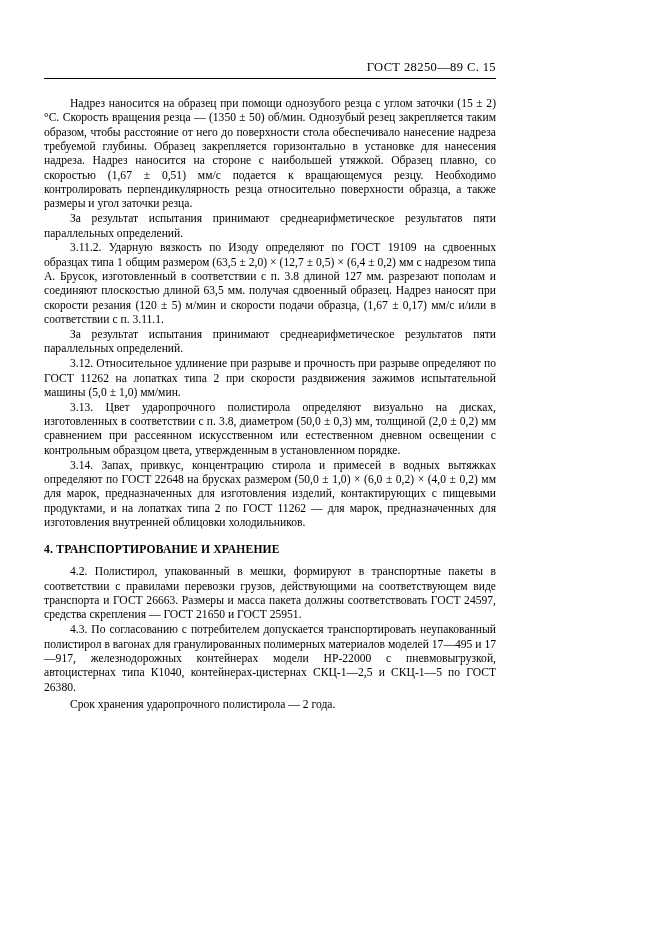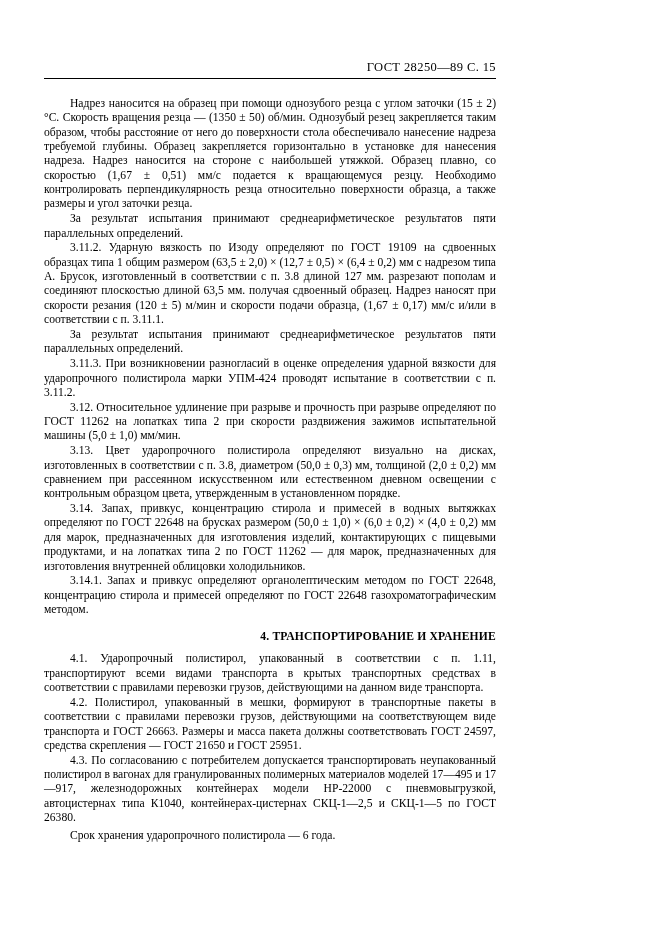--- a/index.html
+++ b/index.html
@@ -31,50 +31,47 @@
   }
   p.para {
     margin: 0 0 0.5px 0;
     text-align: justify;
     text-indent: 26px;
     font-size: 11.6px;
     line-height: 14.35px;
     hyphens: manual;
   }
   h2.section {
-    text-align: right;
+    text-align: left;
     font-size: 11.6px;
     font-weight: bold;
     margin: 13px 0 9px 0;
     letter-spacing: 0.2px;
   }
   .spacer-small { height: 3px; }
 </style>
 </head>
 <body>
 
 <div class="page">
 
   <div class="header">ГОСТ 28250—89 С. 15</div>
 
   <div>
     <p class="para">Надрез наносится на образец при помощи однозубого резца с углом заточки (15 ± 2) °С. Скорость вращения резца  — (1350 ± 50) об/мин. Однозубый резец закрепляется таким образом, чтобы расстояние от него до поверхности стола обеспечивало нанесение надреза требуемой глубины. Образец закрепляется горизонтально в установке для нанесения надреза. Надрез наносится на стороне с наибольшей утяжкой. Образец плавно, со скоростью (1,67 ± 0,51) мм/с подается к вращающемуся резцу. Необходимо контролировать перпендикулярность  резца относительно поверхности образца, а также размеры и угол заточки резца.</p>
     <p class="para">За результат испытания принимают среднеарифметическое результатов пяти параллельных определений.</p>
     <p class="para">3.11.2.  Ударную вязкость по Изоду определяют по ГОСТ 19109 на сдвоенных образцах типа 1 общим размером (63,5 ± 2,0) × (12,7 ± 0,5) × (6,4 ± 0,2) мм с надрезом типа А. Брусок, изготовленный в соответствии с п. 3.8 длиной 127 мм. разрезают пополам и соединяют плоскостью длиной 63,5 мм. получая сдвоенный образец. Надрез наносят при скорости резания (120 ± 5) м/мин и скорости подачи образца, (1,67 ± 0,17) мм/с и/или в соответствии с п. 3.11.1.</p>
     <p class="para">За результат испытания принимают среднеарифметическое результатов пяти параллельных определений.</p>
-    <p class="para">3.11.3.  При возникновении разногласий в оценке определения ударной вязкости для ударопрочного полистирола марки УПМ-424 проводят испытание в соответствии с п. 3.11.2.</p>
     <p class="para">3.12.  Относительное  удлинение при разрыве и прочность при разрыве определяют по ГОСТ 11262 на лопатках типа 2 при скорости раздвижения зажимов испытательной машины (5,0 ± 1,0) мм/мин.</p>
     <p class="para">3.13.  Цвет ударопрочного полистирола определяют визуально на дисках, изготовленных в соответствии с п. 3.8, диаметром (50,0 ± 0,3) мм, толщиной (2,0 ± 0,2) мм сравнением при рассеянном искусственном или естественном дневном освещении с контрольным образцом цвета, утвержденным в установленном порядке.</p>
     <p class="para">3.14.  Запах, привкус, концентрацию стирола и примесей в водных вытяжках определяют по ГОСТ 22648 на брусках размером (50,0 ± 1,0) × (6,0 ± 0,2) × (4,0 ± 0,2) мм для марок, предназначенных для изготовления изделий, контактирующих с пищевыми продуктами, и на лопатках типа 2 по ГОСТ 11262 — для марок, предназначенных для изготовления внутренней облицовки холодильников.</p>
-    <p class="para">3.14.1.  Запах и привкус определяют органолептическим методом по ГОСТ 22648, концентрацию стирола и примесей определяют по ГОСТ 22648 газохроматографическим методом.</p>
   </div>
 
   <h2 class="section">4.  ТРАНСПОРТИРОВАНИЕ И ХРАНЕНИЕ</h2>
 
   <div>
-    <p class="para">4.1.  Ударопрочный полистирол, упакованный в соответствии с п. 1.11, транспортируют всеми видами транспорта в крытых транспортных средствах в соответствии с правилами перевозки грузов, действующими на данном виде транспорта.</p>
     <p class="para">4.2.  Полистирол, упакованный в мешки, формируют в транспортные пакеты в соответствии с правилами перевозки грузов, действующими на соответствующем виде транспорта и ГОСТ 26663. Размеры и масса пакета должны соответствовать ГОСТ 24597, средства скрепления — ГОСТ 21650 и ГОСТ 25951.</p>
     <p class="para">4.3.  По согласованию с потребителем допускается транспортировать неупакованный полистирол в вагонах для гранулированных полимерных материалов моделей 17—495 и 17—917, железнодорожных контейнерах модели НР-22000 с пневмовыгрузкой, автоцистернах типа К1040, контейнерах-цистернах СКЦ-1—2,5 и СКЦ-1—5 по ГОСТ 26380.</p>
     <div class="spacer-small"></div>
-    <p class="para">Срок хранения ударопрочного полистирола — 6 года.</p>
+    <p class="para">Срок хранения ударопрочного полистирола — 2 года.</p>
   </div>
 
 </div>
 
 </body></html>

